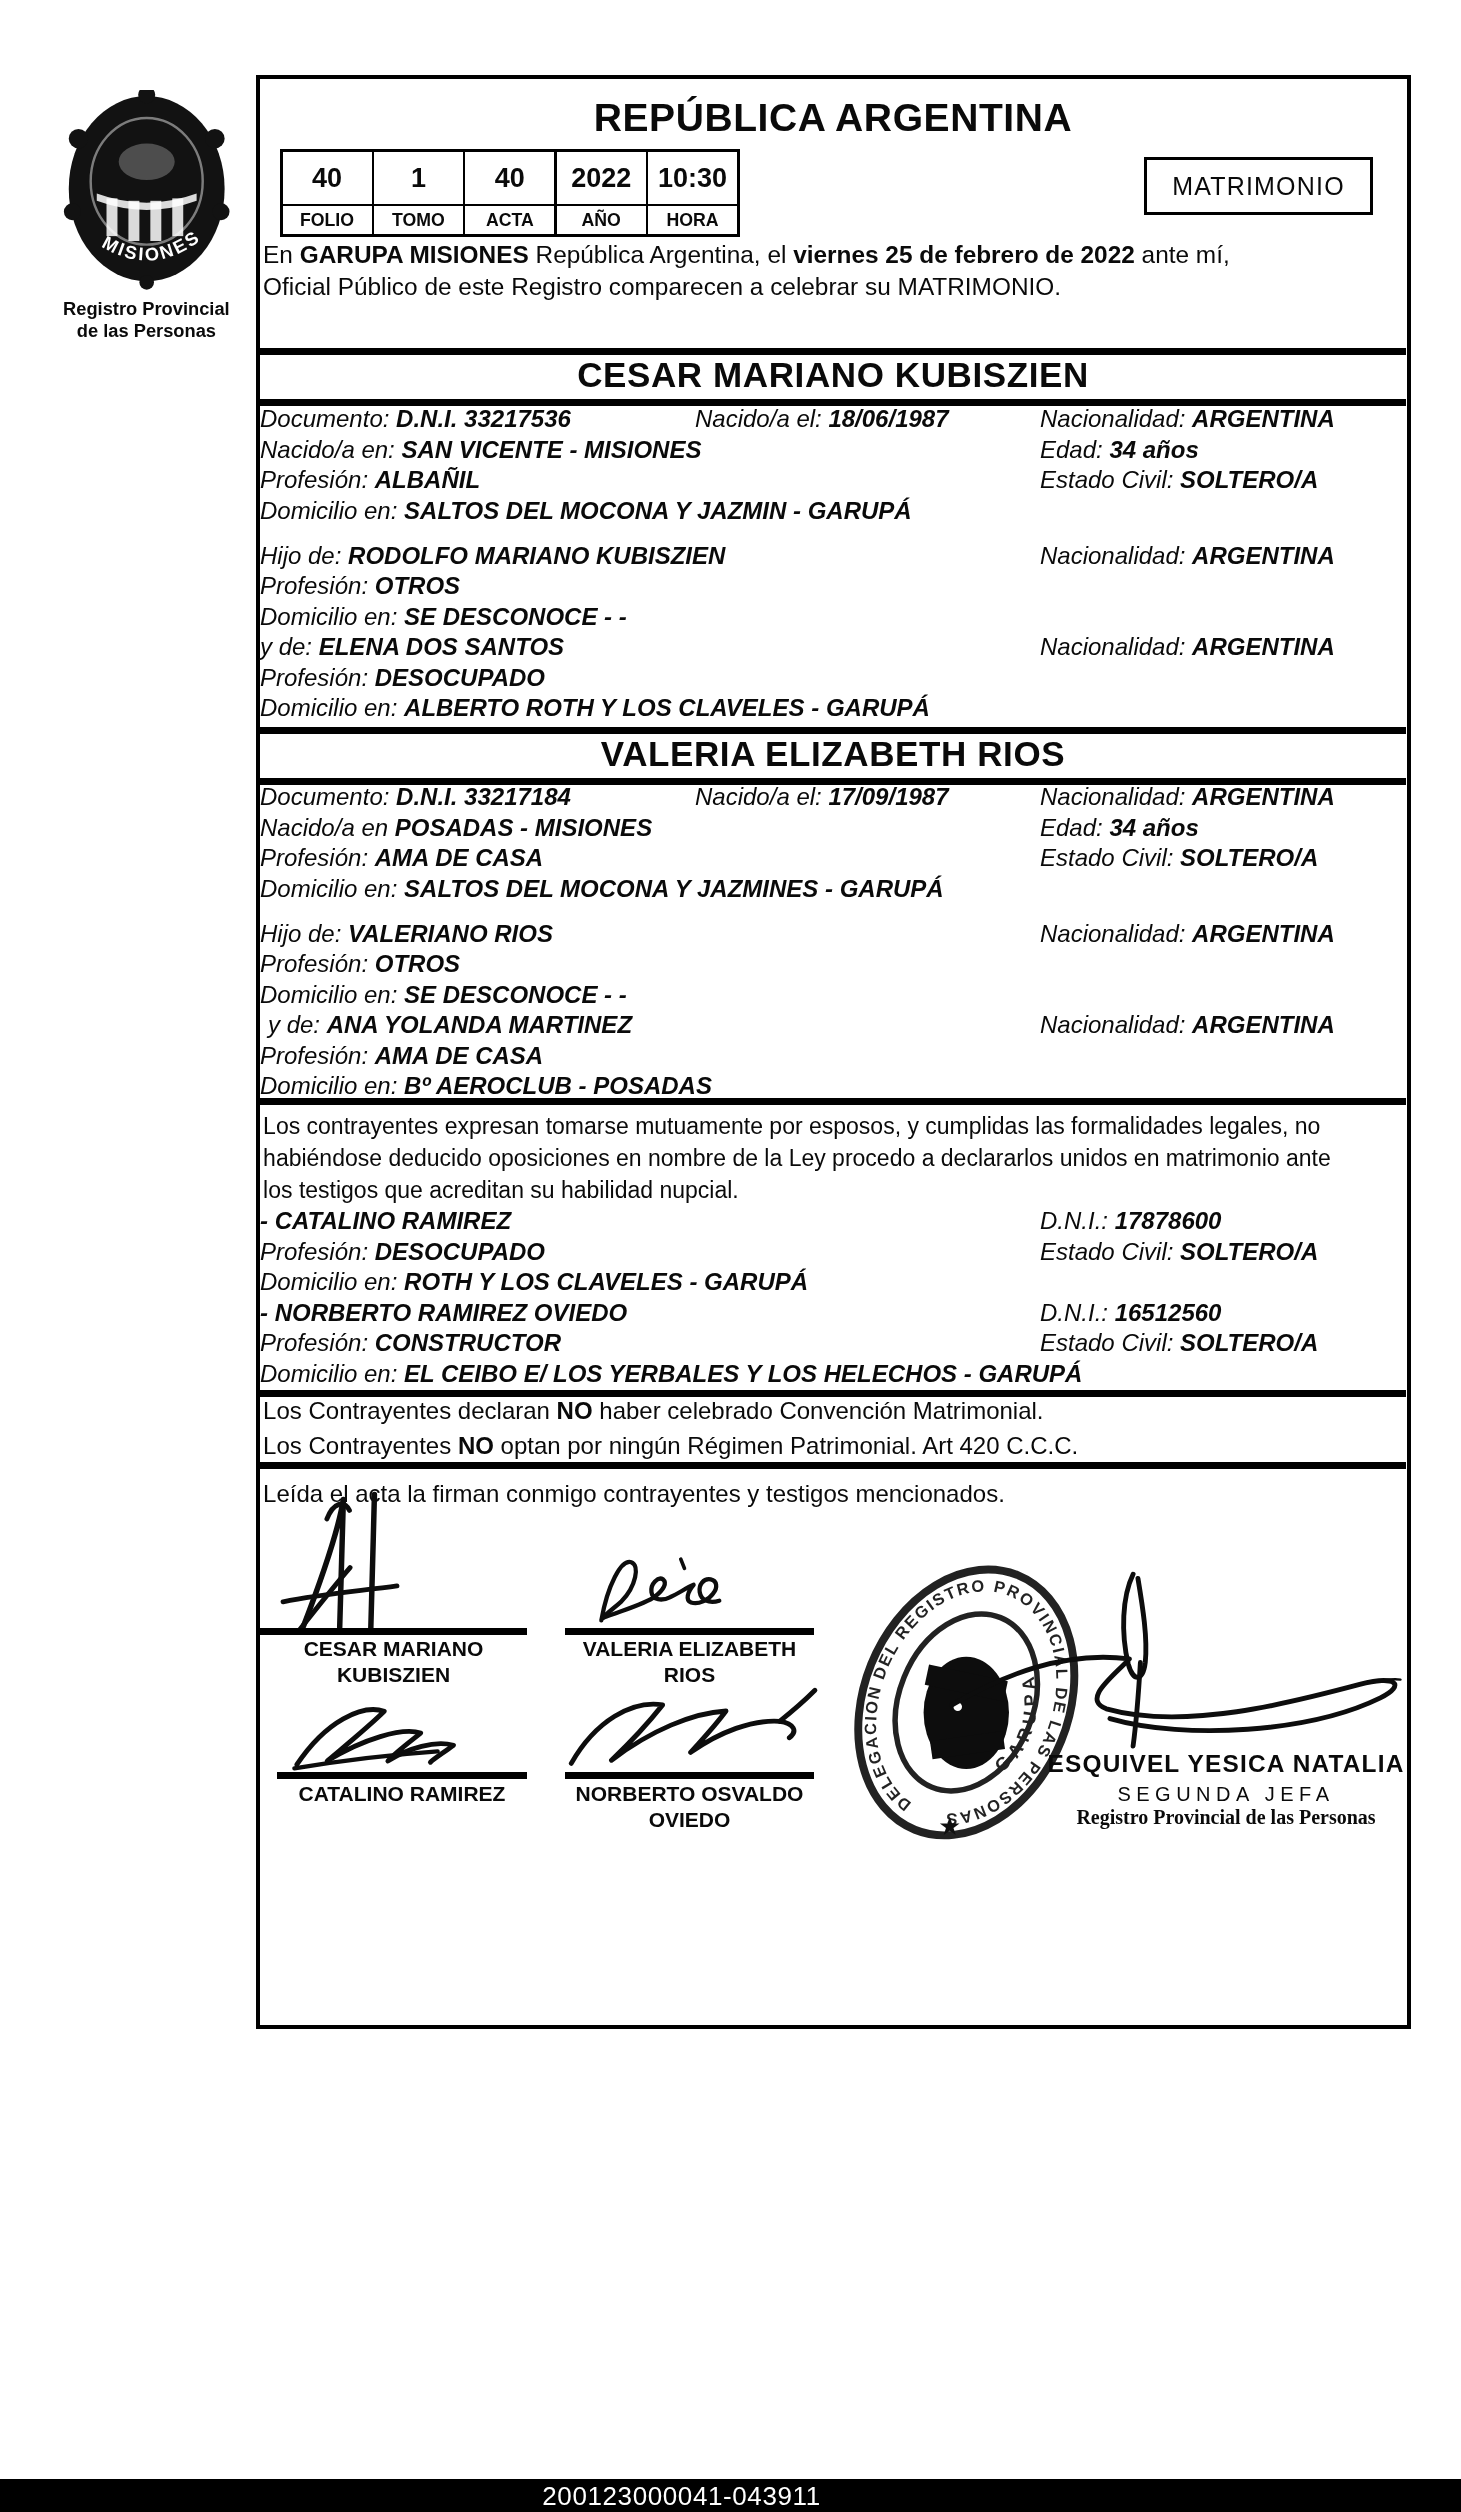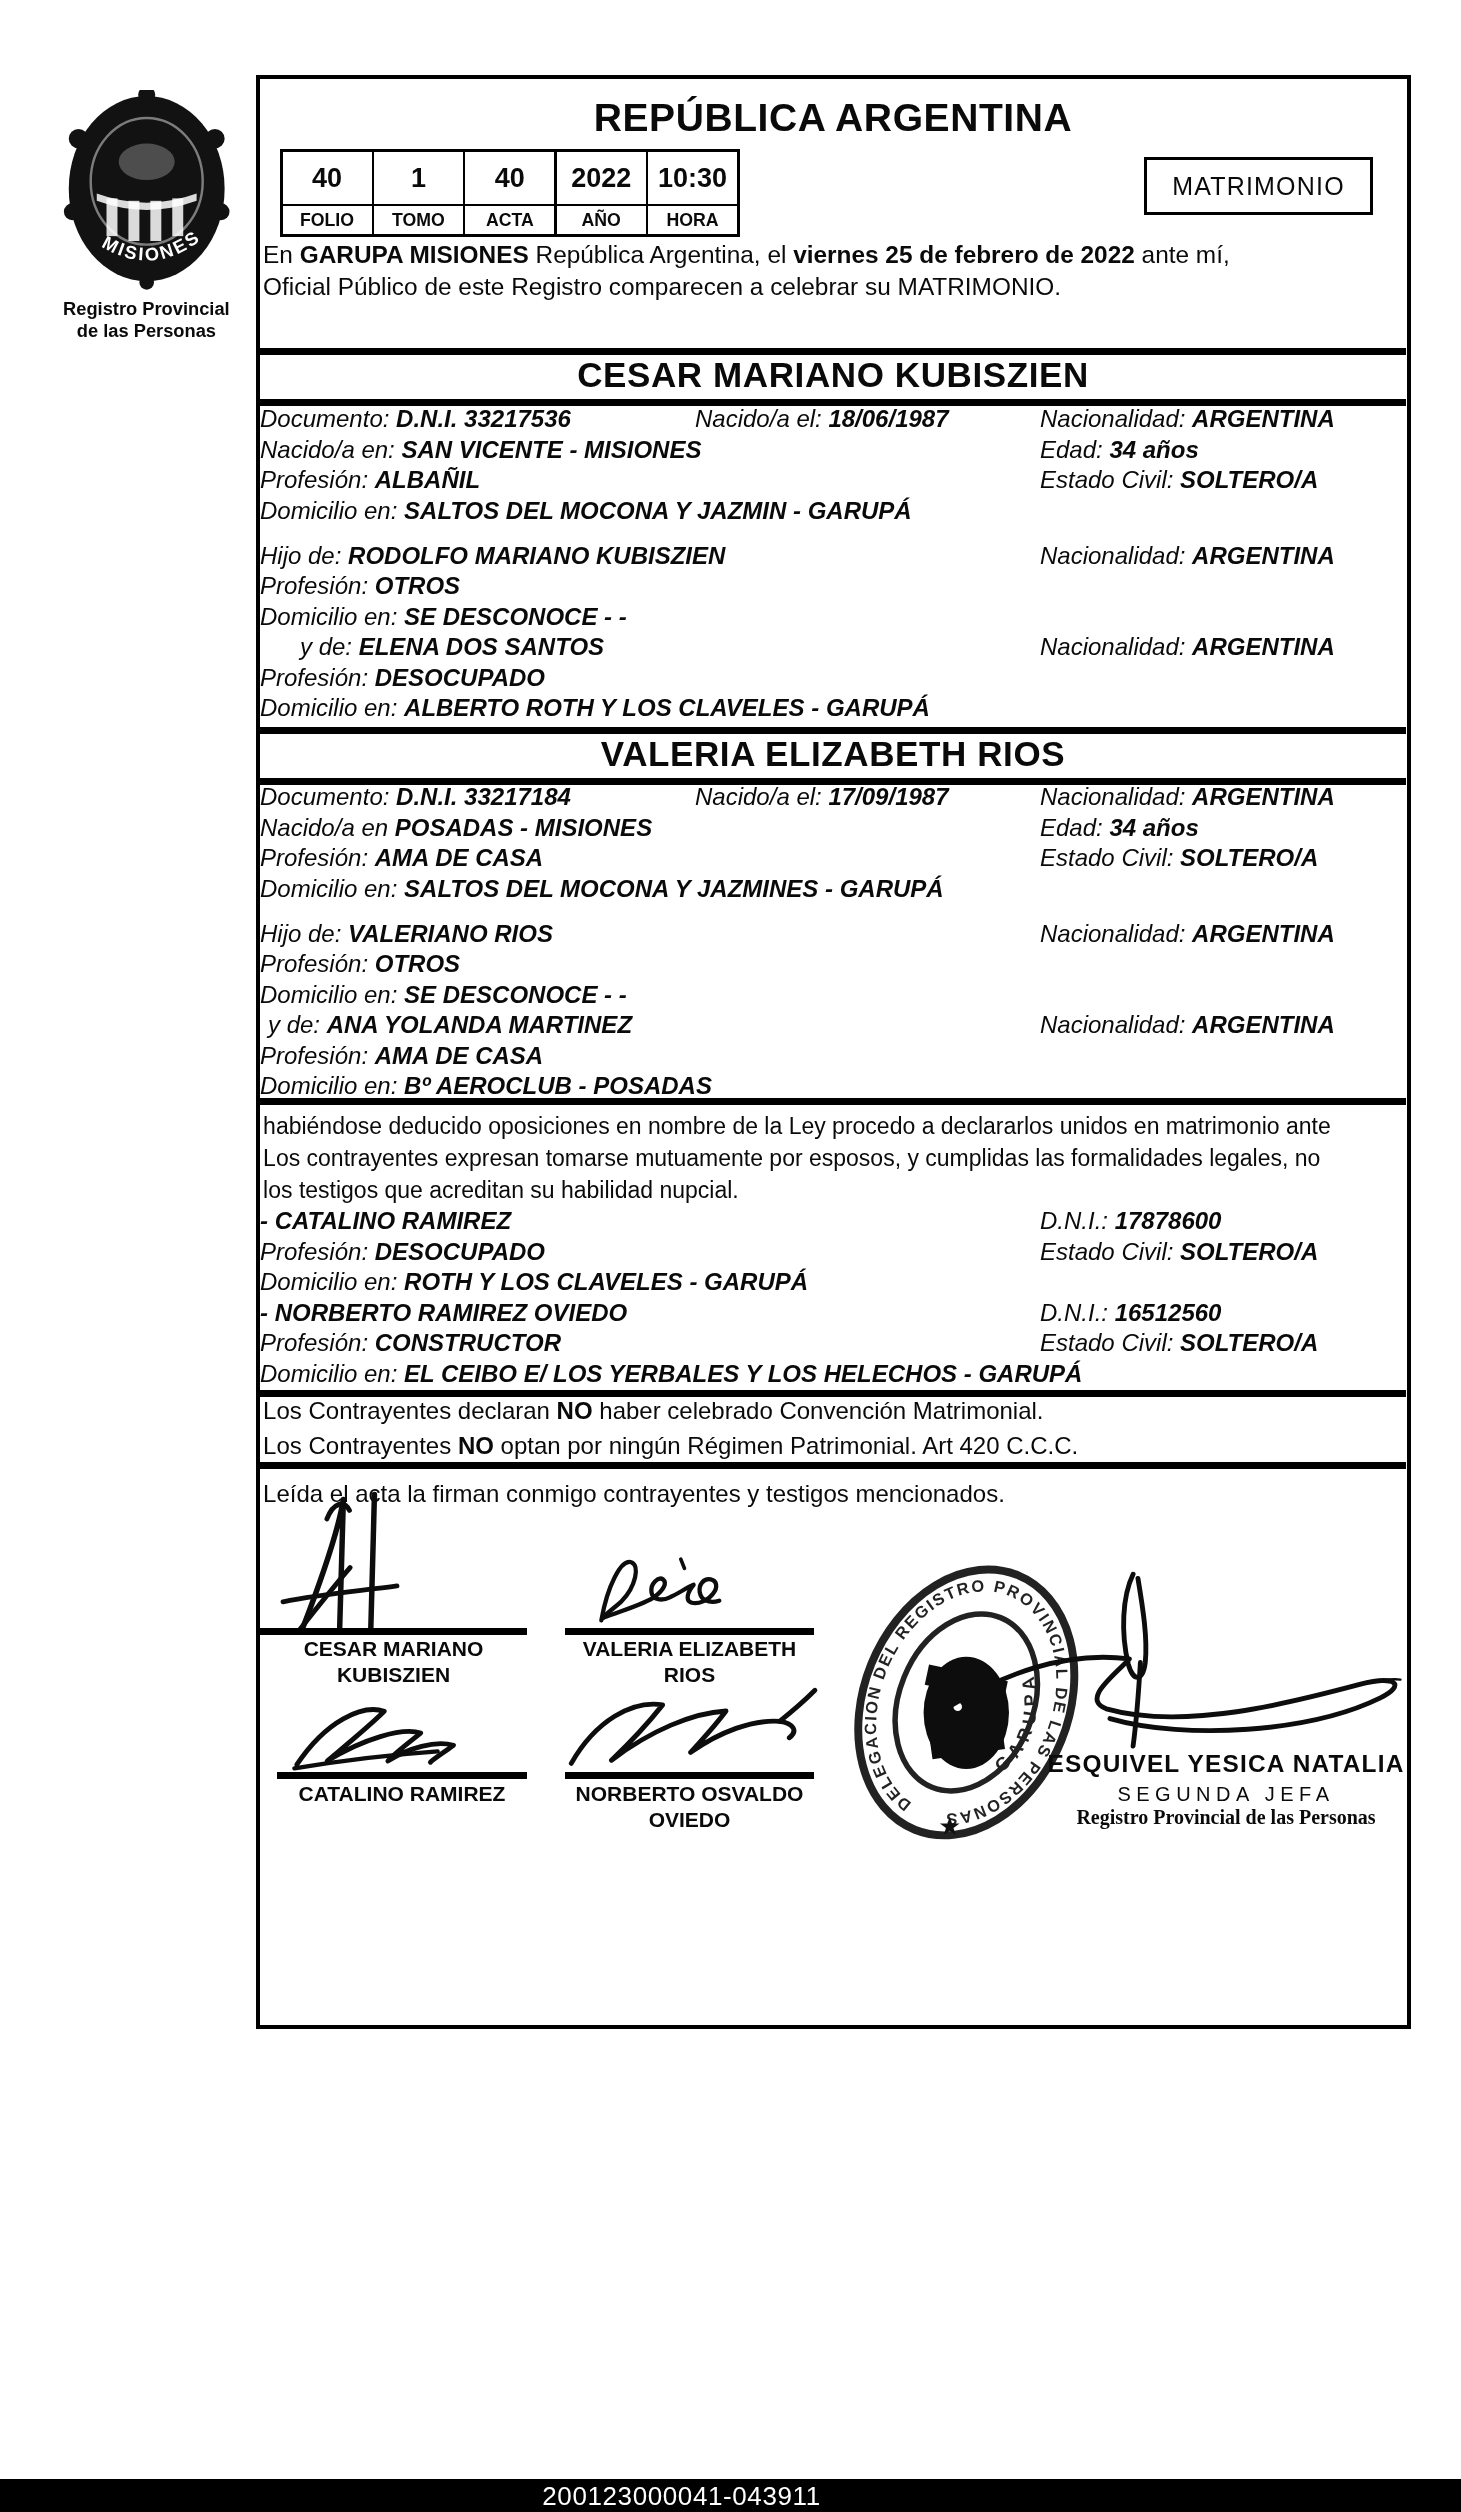--- a/index.html
+++ b/index.html
@@ -169,21 +169,21 @@
           <span class="fld" style="left: 0px;"><span class="lbl">Hijo de: </span><span class="val">RODOLFO MARIANO KUBISZIEN</span></span>
           <span class="fld" style="left: 780px;"><span class="lbl">Nacionalidad: </span><span class="val">ARGENTINA</span></span>
         </div>
         <div class="row">
           <span class="fld" style="left: 0px;"><span class="lbl">Profesión: </span><span class="val">OTROS</span></span>
         </div>
         <div class="row">
           <span class="fld" style="left: 0px;"><span class="lbl">Domicilio en: </span><span class="val">SE DESCONOCE - -</span></span>
         </div>
         <div class="row">
-          <span class="fld" style="left: 0px; margin-left: 40px;"><span class="lbl">y de: </span><span class="val">ELENA DOS SANTOS</span></span>
+          <span class="fld" style="left: 0px;"><span class="lbl">y de: </span><span class="val">ELENA DOS SANTOS</span></span>
           <span class="fld" style="left: 780px;"><span class="lbl">Nacionalidad: </span><span class="val">ARGENTINA</span></span>
         </div>
         <div class="row">
           <span class="fld" style="left: 0px;"><span class="lbl">Profesión: </span><span class="val">DESOCUPADO</span></span>
         </div>
         <div class="row">
           <span class="fld" style="left: 0px;"><span class="lbl">Domicilio en: </span><span class="val">ALBERTO ROTH Y LOS CLAVELES - GARUPÁ</span></span>
         </div>
       </div>
 
@@ -226,22 +226,22 @@
           <span class="fld" style="left: 0px;"><span class="lbl">Profesión: </span><span class="val">AMA DE CASA</span></span>
         </div>
         <div class="row">
           <span class="fld" style="left: 0px;"><span class="lbl">Domicilio en: </span><span class="val">Bº AEROCLUB - POSADAS</span></span>
         </div>
       </div>
 
     <div id="sep5" class="abs sep"></div>
 
     <div id="joining" class="abs">
+      <div class="nowrap">Los contrayentes expresan tomarse mutuamente por esposos, y cumplidas las formalidades legales, no</div>
       <div class="nowrap">habiéndose deducido oposiciones en nombre de la Ley procedo a declararlos unidos en matrimonio ante</div>
-      <div class="nowrap">Los contrayentes expresan tomarse mutuamente por esposos, y cumplidas las formalidades legales, no</div>
       <div class="nowrap">los testigos que acreditan su habilidad nupcial.</div>
     </div>
 
     <div id="witness-rows" class="abs rows">
         <div class="row">
           <span class="fld" style="left: 0px;"><span class="val">- CATALINO RAMIREZ</span></span>
           <span class="fld" style="left: 780px;"><span class="lbl">D.N.I.: </span><span class="val">17878600</span></span>
         </div>
         <div class="row">
           <span class="fld" style="left: 0px;"><span class="lbl">Profesión: </span><span class="val">DESOCUPADO</span></span>

